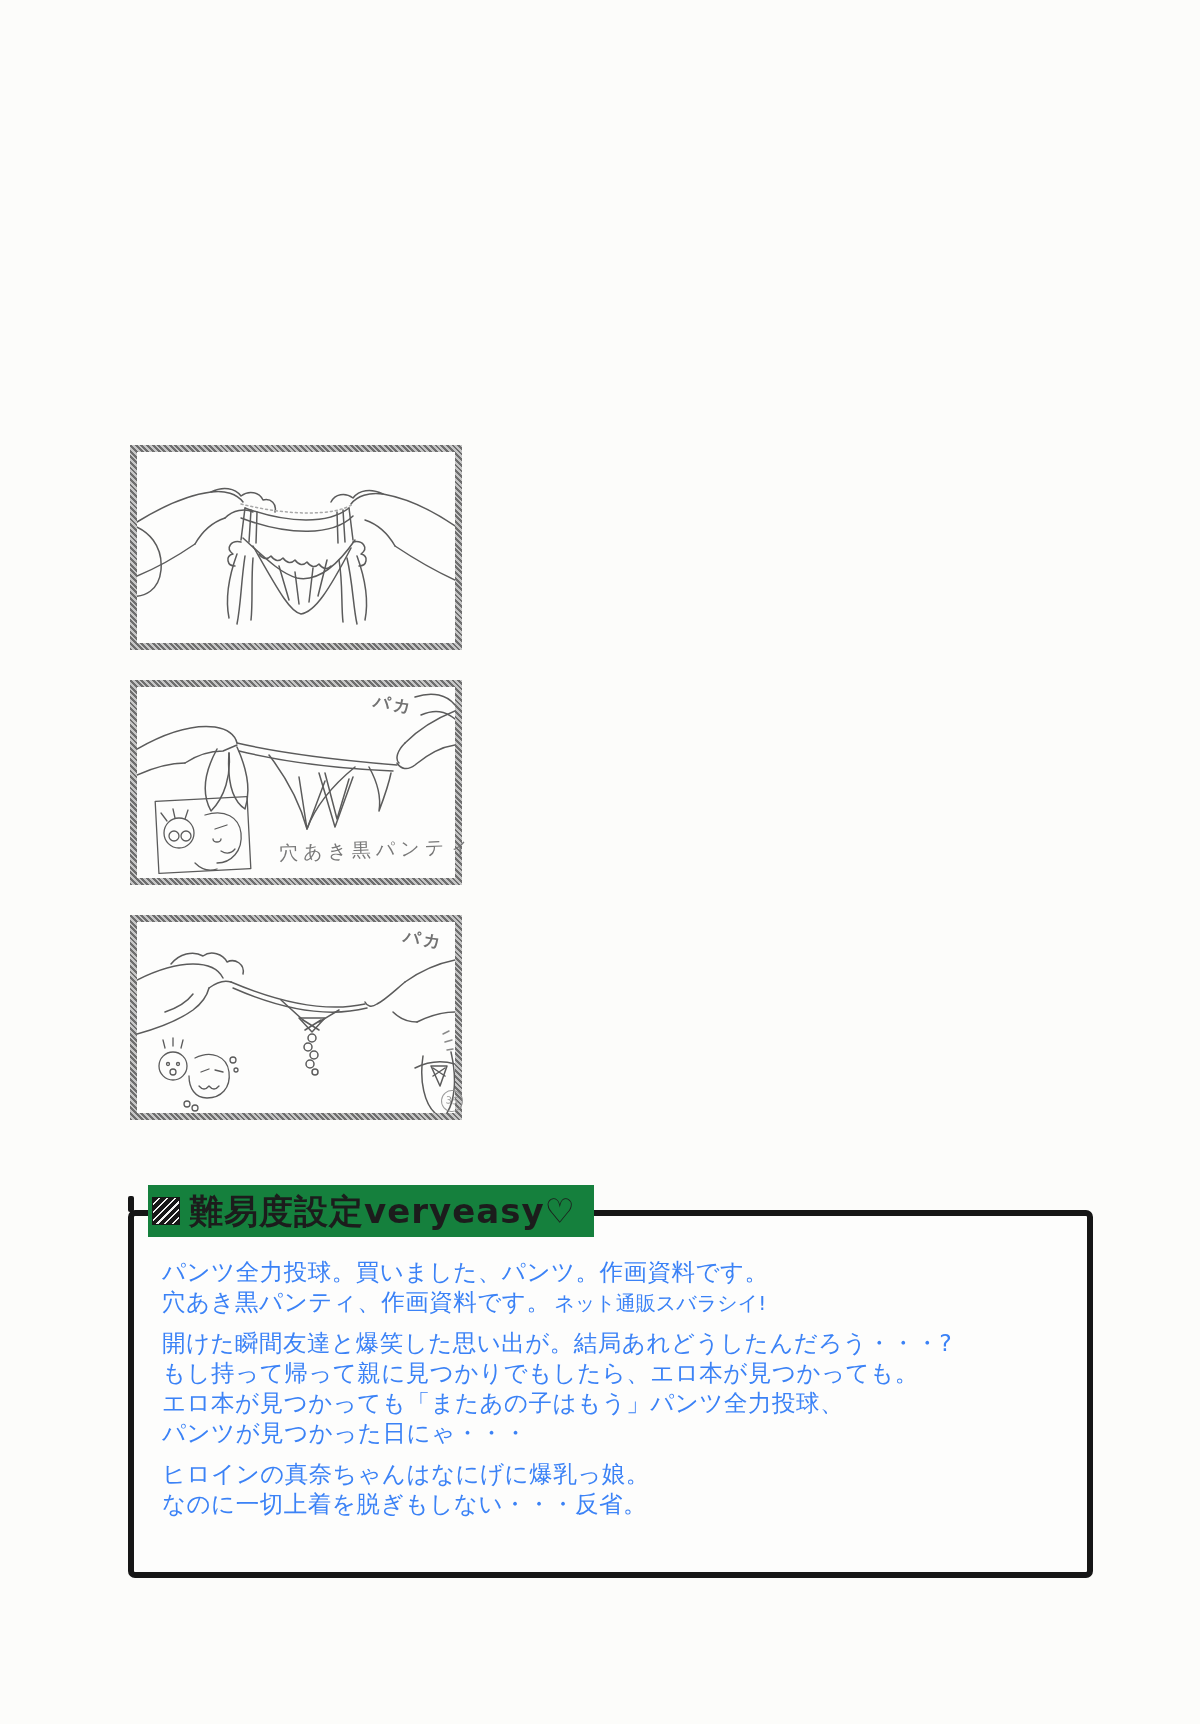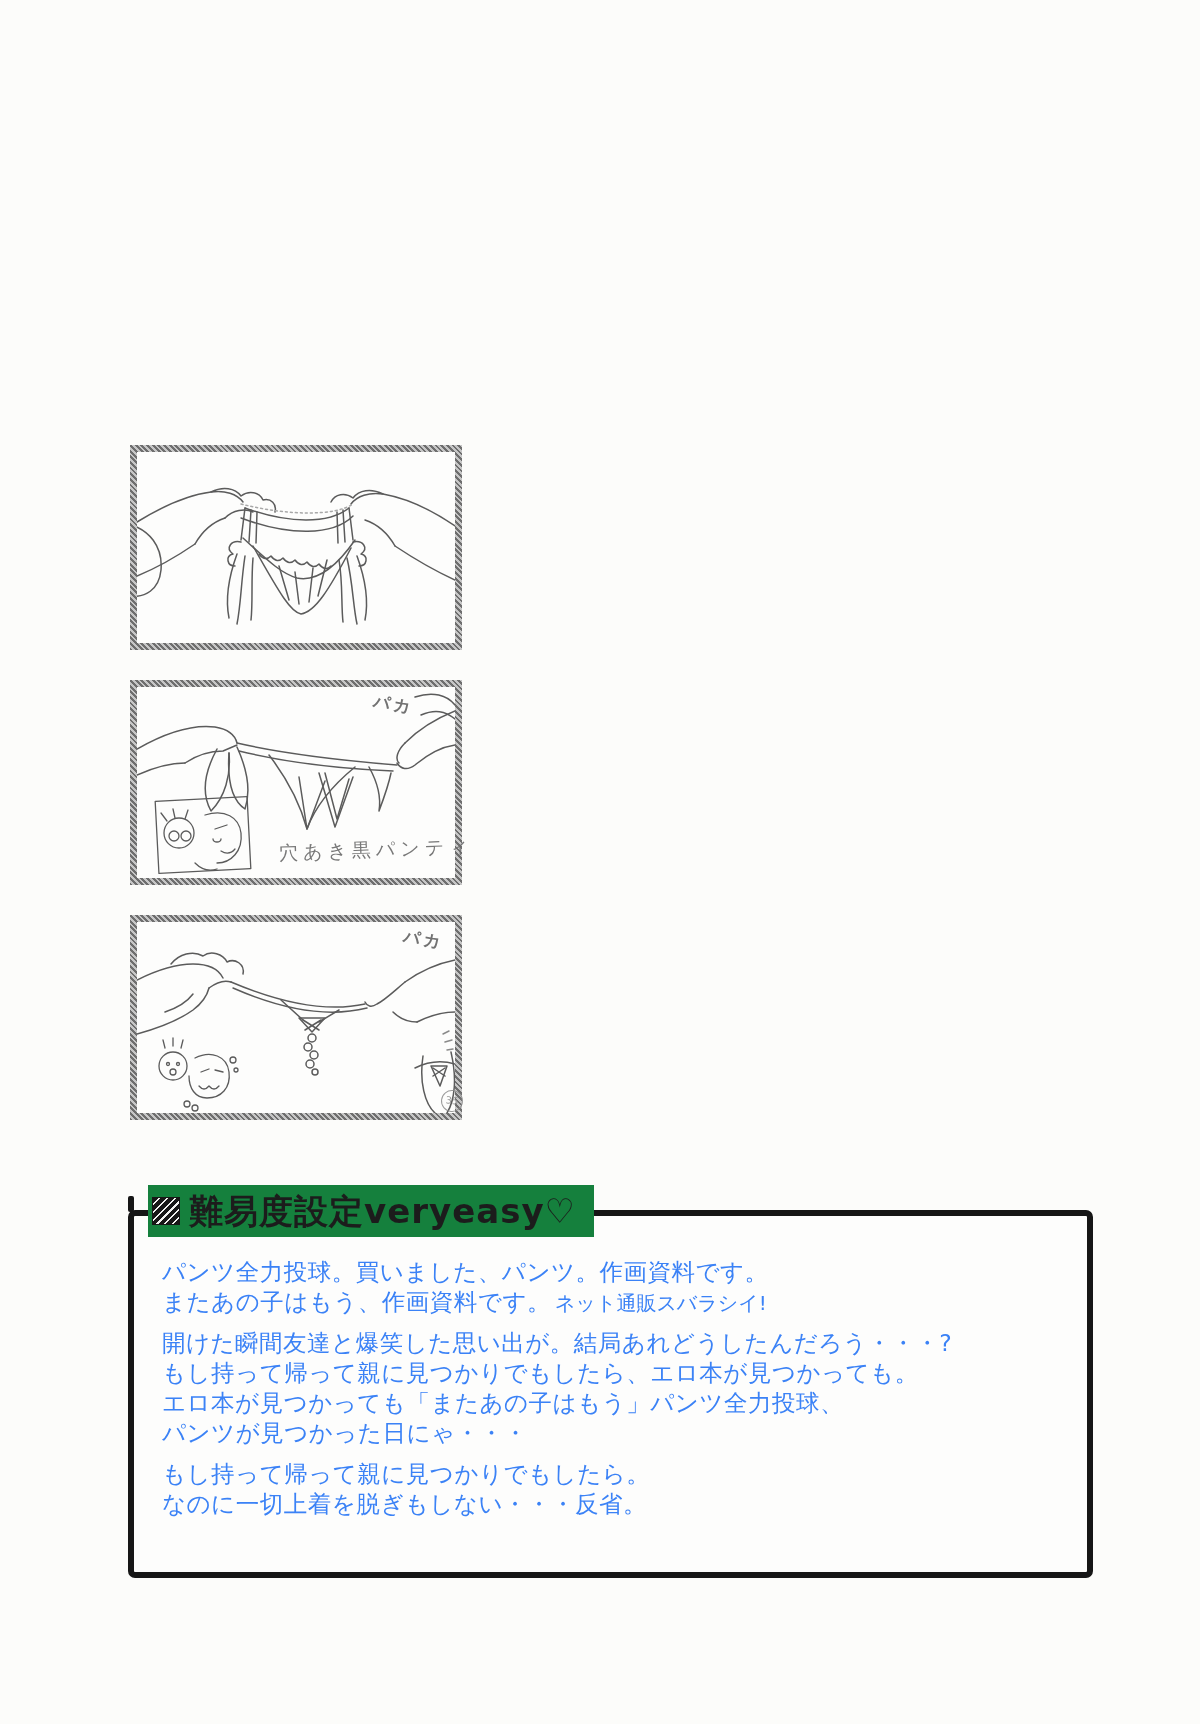--- a/index.html
+++ b/index.html
@@ -222,28 +222,28 @@
   </div>
 
   <div class="afterword">
     <span class="corner-stub"></span>
     <div class="aw-title">
       <span class="sq"></span><span>難易度設定veryeasy♡</span>
     </div>
     <div class="aw-body">
       <div class="para">
         <p><span>パンツ全力投球。買いました、パンツ。作画資料です。</span><span class="small"></span></p>
-        <p><span>またあの子はもう、作画資料です。</span><span class="small">ネット通販スバラシイ!</span></p>
+        <p><span>穴あき黒パンティ、作画資料です。</span><span class="small">ネット通販スバラシイ!</span></p>
       </div>
       <div class="para">
         <p><span>開けた瞬間友達と爆笑した思い出が。結局あれどうしたんだろう・・・?</span><span class="small"></span></p>
         <p><span>もし持って帰って親に見つかりでもしたら、エロ本が見つかっても。</span><span class="small"></span></p>
         <p><span>エロ本が見つかっても「またあの子はもう」パンツ全力投球、</span><span class="small"></span></p>
         <p><span>パンツが見つかった日にゃ・・・</span><span class="small"></span></p>
       </div>
       <div class="para">
-        <p><span>もし持って帰って親に見つかりでもしたら。</span><span class="small"></span></p>
+        <p><span>ヒロインの真奈ちゃんはなにげに爆乳っ娘。</span><span class="small"></span></p>
         <p><span>なのに一切上着を脱ぎもしない・・・反省。</span><span class="small"></span></p>
       </div>
     </div>
   </div>
 
 </div>
 
 </body></html>

